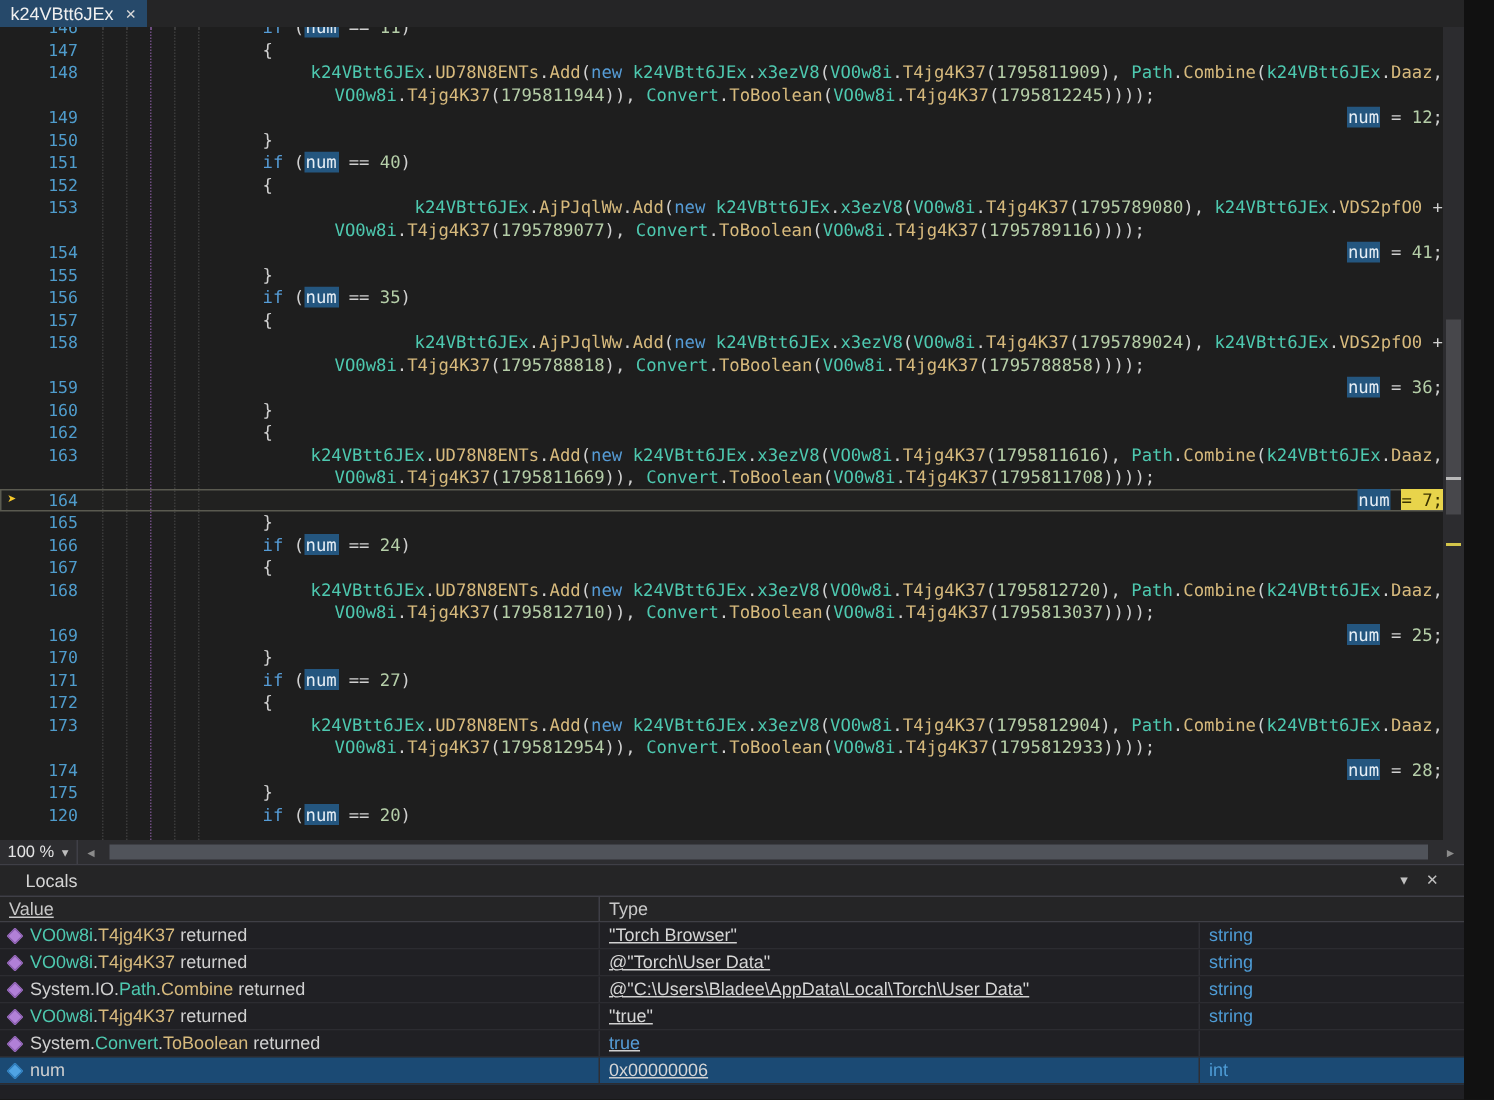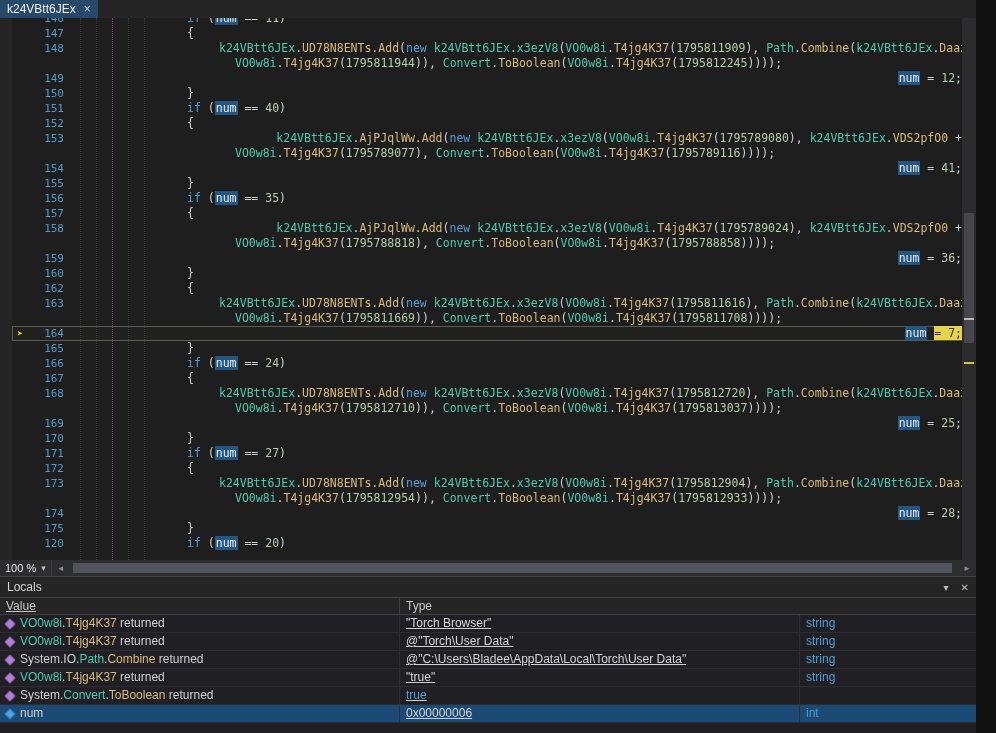--- a/index.html
+++ b/index.html
@@ -9,21 +9,21 @@
     background:#252526; font-family:"Liberation Sans", sans-serif;
   }
   
   .tabbar { position:absolute; top:0; left:0; right:0; height:18px; background:#252526; display:flex; }
   .tab {
     height:18px; background:var(--tab_active_bg); color:#f0f0f0;
     display:flex; align-items:center; gap:8px; padding:0 7px; font-size:12px; cursor:default;
   }
   .tab-close { color:#d8d8d8; font-size:12px; line-height:12px; }
   
-  .editor { position:absolute; top:18px; left:12px; right:0; height:542px; background:#1e1e1e; overflow:hidden; }
+  .editor { position:absolute; top:18px; left:0; right:0; height:542px; background:#1e1e1e; overflow:hidden; }
   .guide { position:absolute; top:0; bottom:0; width:0; border-left:1px dotted #3b3b3b; }
   .guide.purple { border-left-color:rgba(163,107,194,0.6); }
   .lines { position:absolute; top:-7px; left:0; right:14px; }
   .row { display:flex; height:15px; line-height:15px; white-space:pre;
          font-family:"DejaVu Sans Mono", monospace; font-size:11.5px; color:var(--plain); }
   .row.cur { box-shadow: inset 0 0 0 1px #5a5a50; background:rgba(80,80,65,0.08); }
   .gut { width:16px; flex:none; color:#f6c92a; font-size:10px; text-align:center; }
   .lnum { width:44px; flex:none; text-align:right; padding-right:8px; color:var(--line_number); font-size:11px; }
   .code { flex:1; overflow:hidden; }
   .row.i0 .code { padding-left:115px; }
@@ -45,21 +45,21 @@
   .hbar { position:absolute; top:560px; left:0; right:0; height:16px; background:#2d2d30;
           display:flex; align-items:center; font-size:11px; color:#e4e4e4; }
   .zoom { height:16px; display:flex; align-items:center; gap:5px; padding:0 5px;
           background:#2d2d30; border-right:1px solid #3f3f46; cursor:default; }
   .zoom-arrow { color:#bdbdbd; font-size:9px; }
   .harrow { color:#8b8b8b; font-size:8px; padding:0 5px; }
   .htrack { flex:1; position:relative; height:16px; }
   .hthumb { position:absolute; left:3px; right:6px; top:3px; height:10px; background:#50535a; }
   
   .locals { position:absolute; top:576px; left:0; right:0; bottom:0; background:#202024; border-top:1px solid #3f3f46; }
-  .locals-title { height:20px; background:#252526; display:flex; align-items:center; padding:0 7px;
+  .locals-title { height:20px; background:#252526; display:flex; align-items:center; padding:0 17px;
                   color:#d4d4d4; font-size:12px; }
   .lt-icons { margin-left:auto; display:flex; gap:12px; color:#c0c0c0; font-size:10px; }
   .lrow { display:flex; height:18px; line-height:17px; font-size:12px; background:#202024;
           border-bottom:1px solid #2c2c31; color:#d0d0d0; }
   .lrow.lhead { background:#252526; color:#c8c8c8; border-top:1px solid #3f3f46; border-bottom:1px solid #3f3f46; }
   .lrow.sel { background:var(--selected_row); }
   .lc { padding:0 6px; overflow:hidden; white-space:pre; border-right:1px solid #2f2f35; display:flex; align-items:center; }
   .lhead .lc { border-right:1px solid #3f3f46; }
   .lc.cname { width:400px; flex:none; gap:6px; }
   .lc.cvalue { width:400px; flex:none;text-decoration:underline; }

